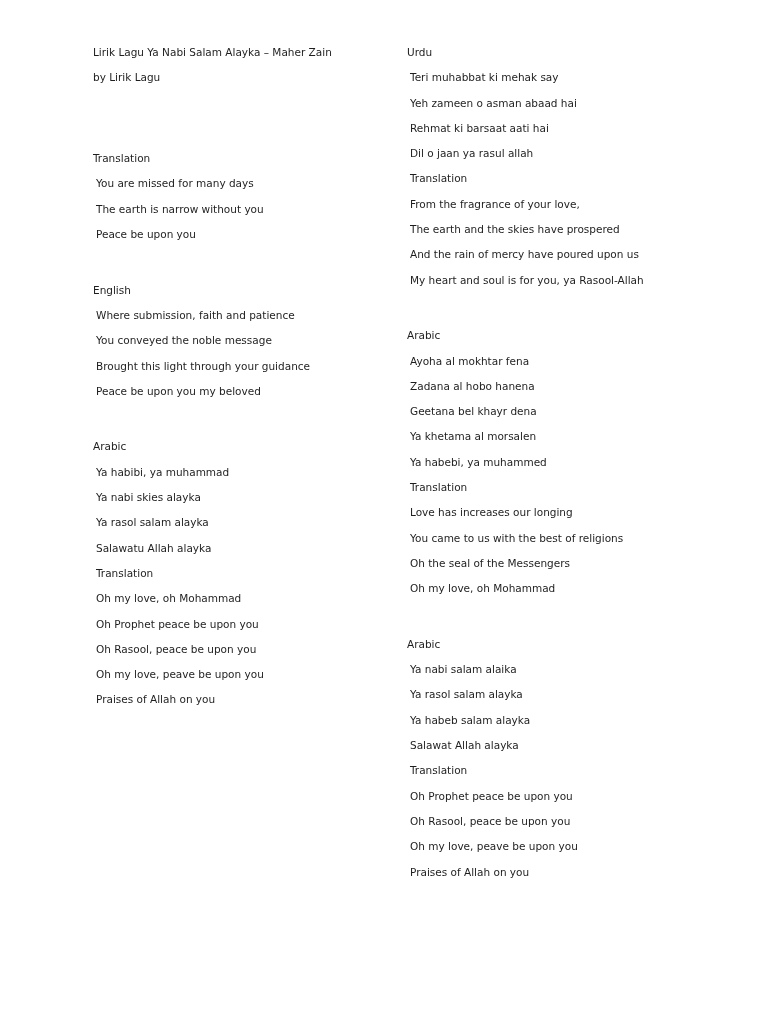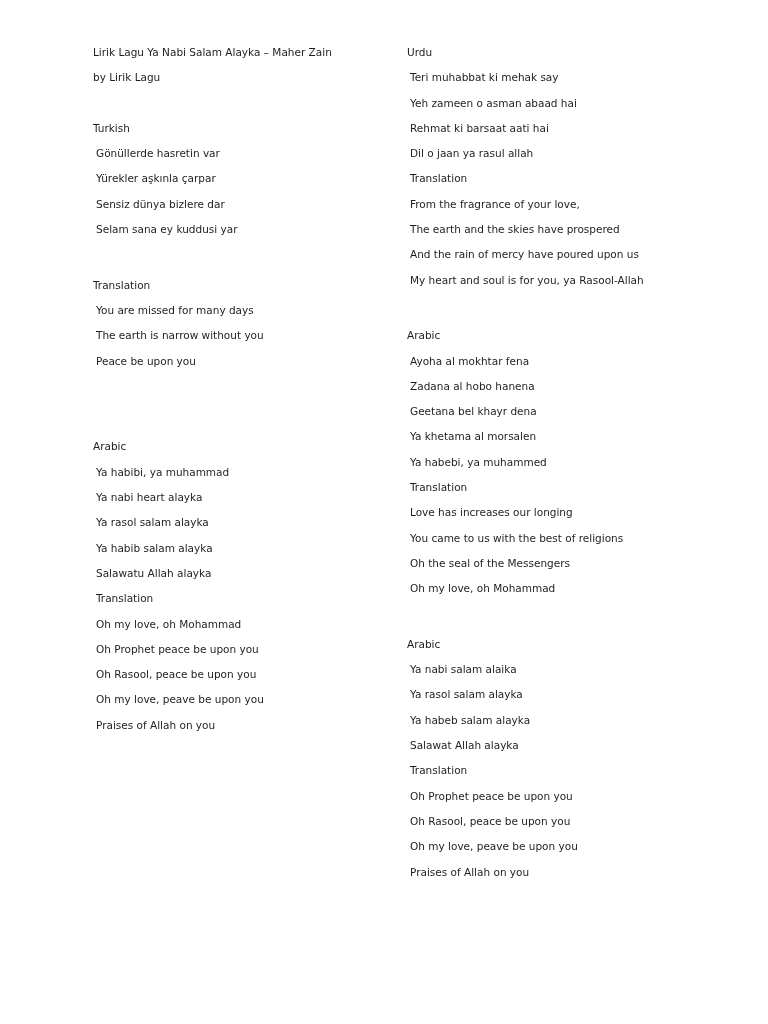--- a/index.html
+++ b/index.html
@@ -33,48 +33,47 @@
     .gap-sm { height: 5px; }
   </style>
 </head>
 <body>
 
 <div class="col col-left">
   <div class="line heading">Lirik Lagu Ya Nabi Salam Alayka – Maher Zain</div>
   <div class="line heading">by Lirik Lagu</div>
   <div class="gap"></div>
 
-  <div>
-    <div class="line heading">Turkish</div>
-    <div class="line lyric">Gönüllerde hasretin var</div>
-    <div class="line lyric">Yürekler aşkınla çarpar</div>
-    <div class="line lyric">Sensiz dünya bizlere dar</div>
-    <div class="line lyric">Selam sana ey kuddusi yar</div>
-  </div>
   <div class="gap"></div>
   <div class="gap-sm"></div>
 
   <div>
     <div class="line heading">Translation</div>
     <div class="line lyric">You are missed for many days</div>
     <div class="line lyric">The earth is narrow without you</div>
     <div class="line lyric">Peace be upon you</div>
   </div>
   <div class="gap"></div>
   <div class="gap-sm"></div>
 
+  <div>
+    <div class="line heading">English</div>
+    <div class="line lyric">Where submission, faith and patience</div>
+    <div class="line lyric">You conveyed the noble message</div>
+    <div class="line lyric">Brought this light through your guidance</div>
+    <div class="line lyric">Peace be upon you my beloved</div>
+  </div>
   <div class="gap"></div>
   <div class="gap-sm"></div>
 
   <div>
     <div class="line heading">Arabic</div>
     <div class="line lyric">Ya habibi, ya muhammad</div>
-    <div class="line lyric">Ya nabi heart alayka</div>
+    <div class="line lyric">Ya nabi skies alayka</div>
     <div class="line lyric">Ya rasol salam alayka</div>
-    <div class="line lyric">Ya habib salam alayka</div>
     <div class="line lyric">Salawatu Allah alayka</div>
     <div class="line lyric">Translation</div>
     <div class="line lyric">Oh my love, oh Mohammad</div>
     <div class="line lyric">Oh Prophet peace be upon you</div>
     <div class="line lyric">Oh Rasool, peace be upon you</div>
     <div class="line lyric">Oh my love, peave be upon you</div>
     <div class="line lyric">Praises of Allah on you</div>
   </div>
 </div>
 

